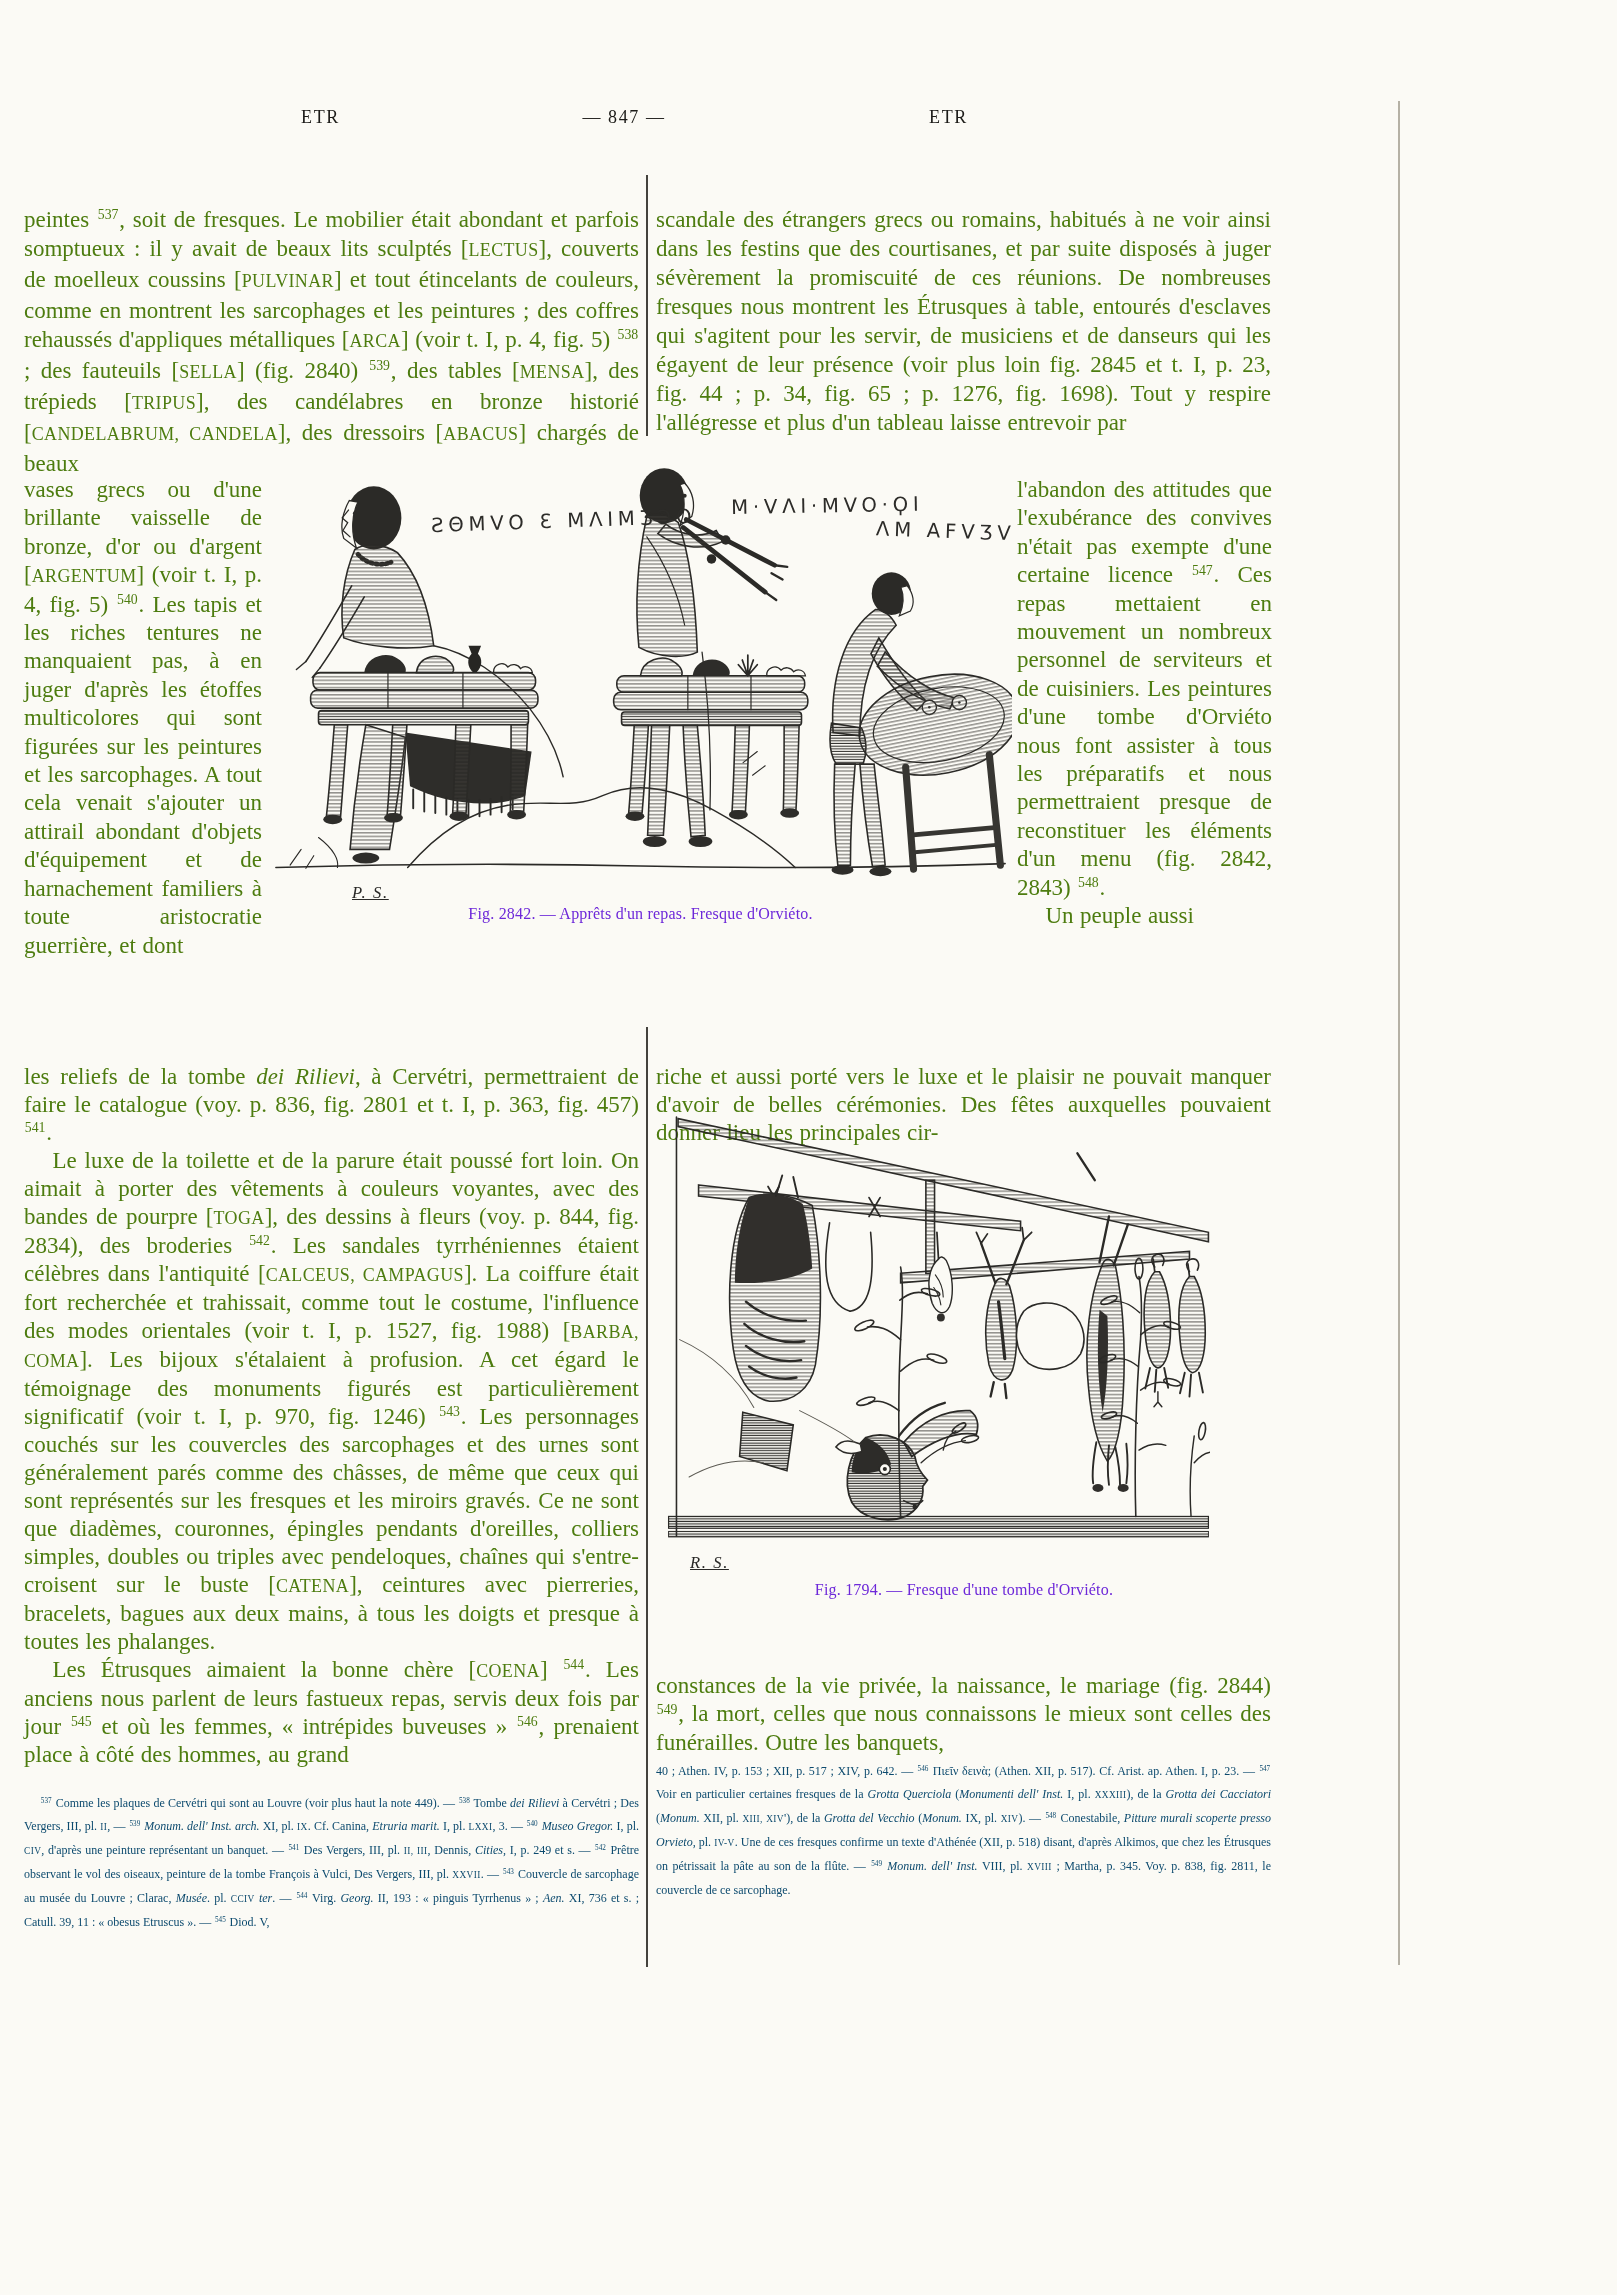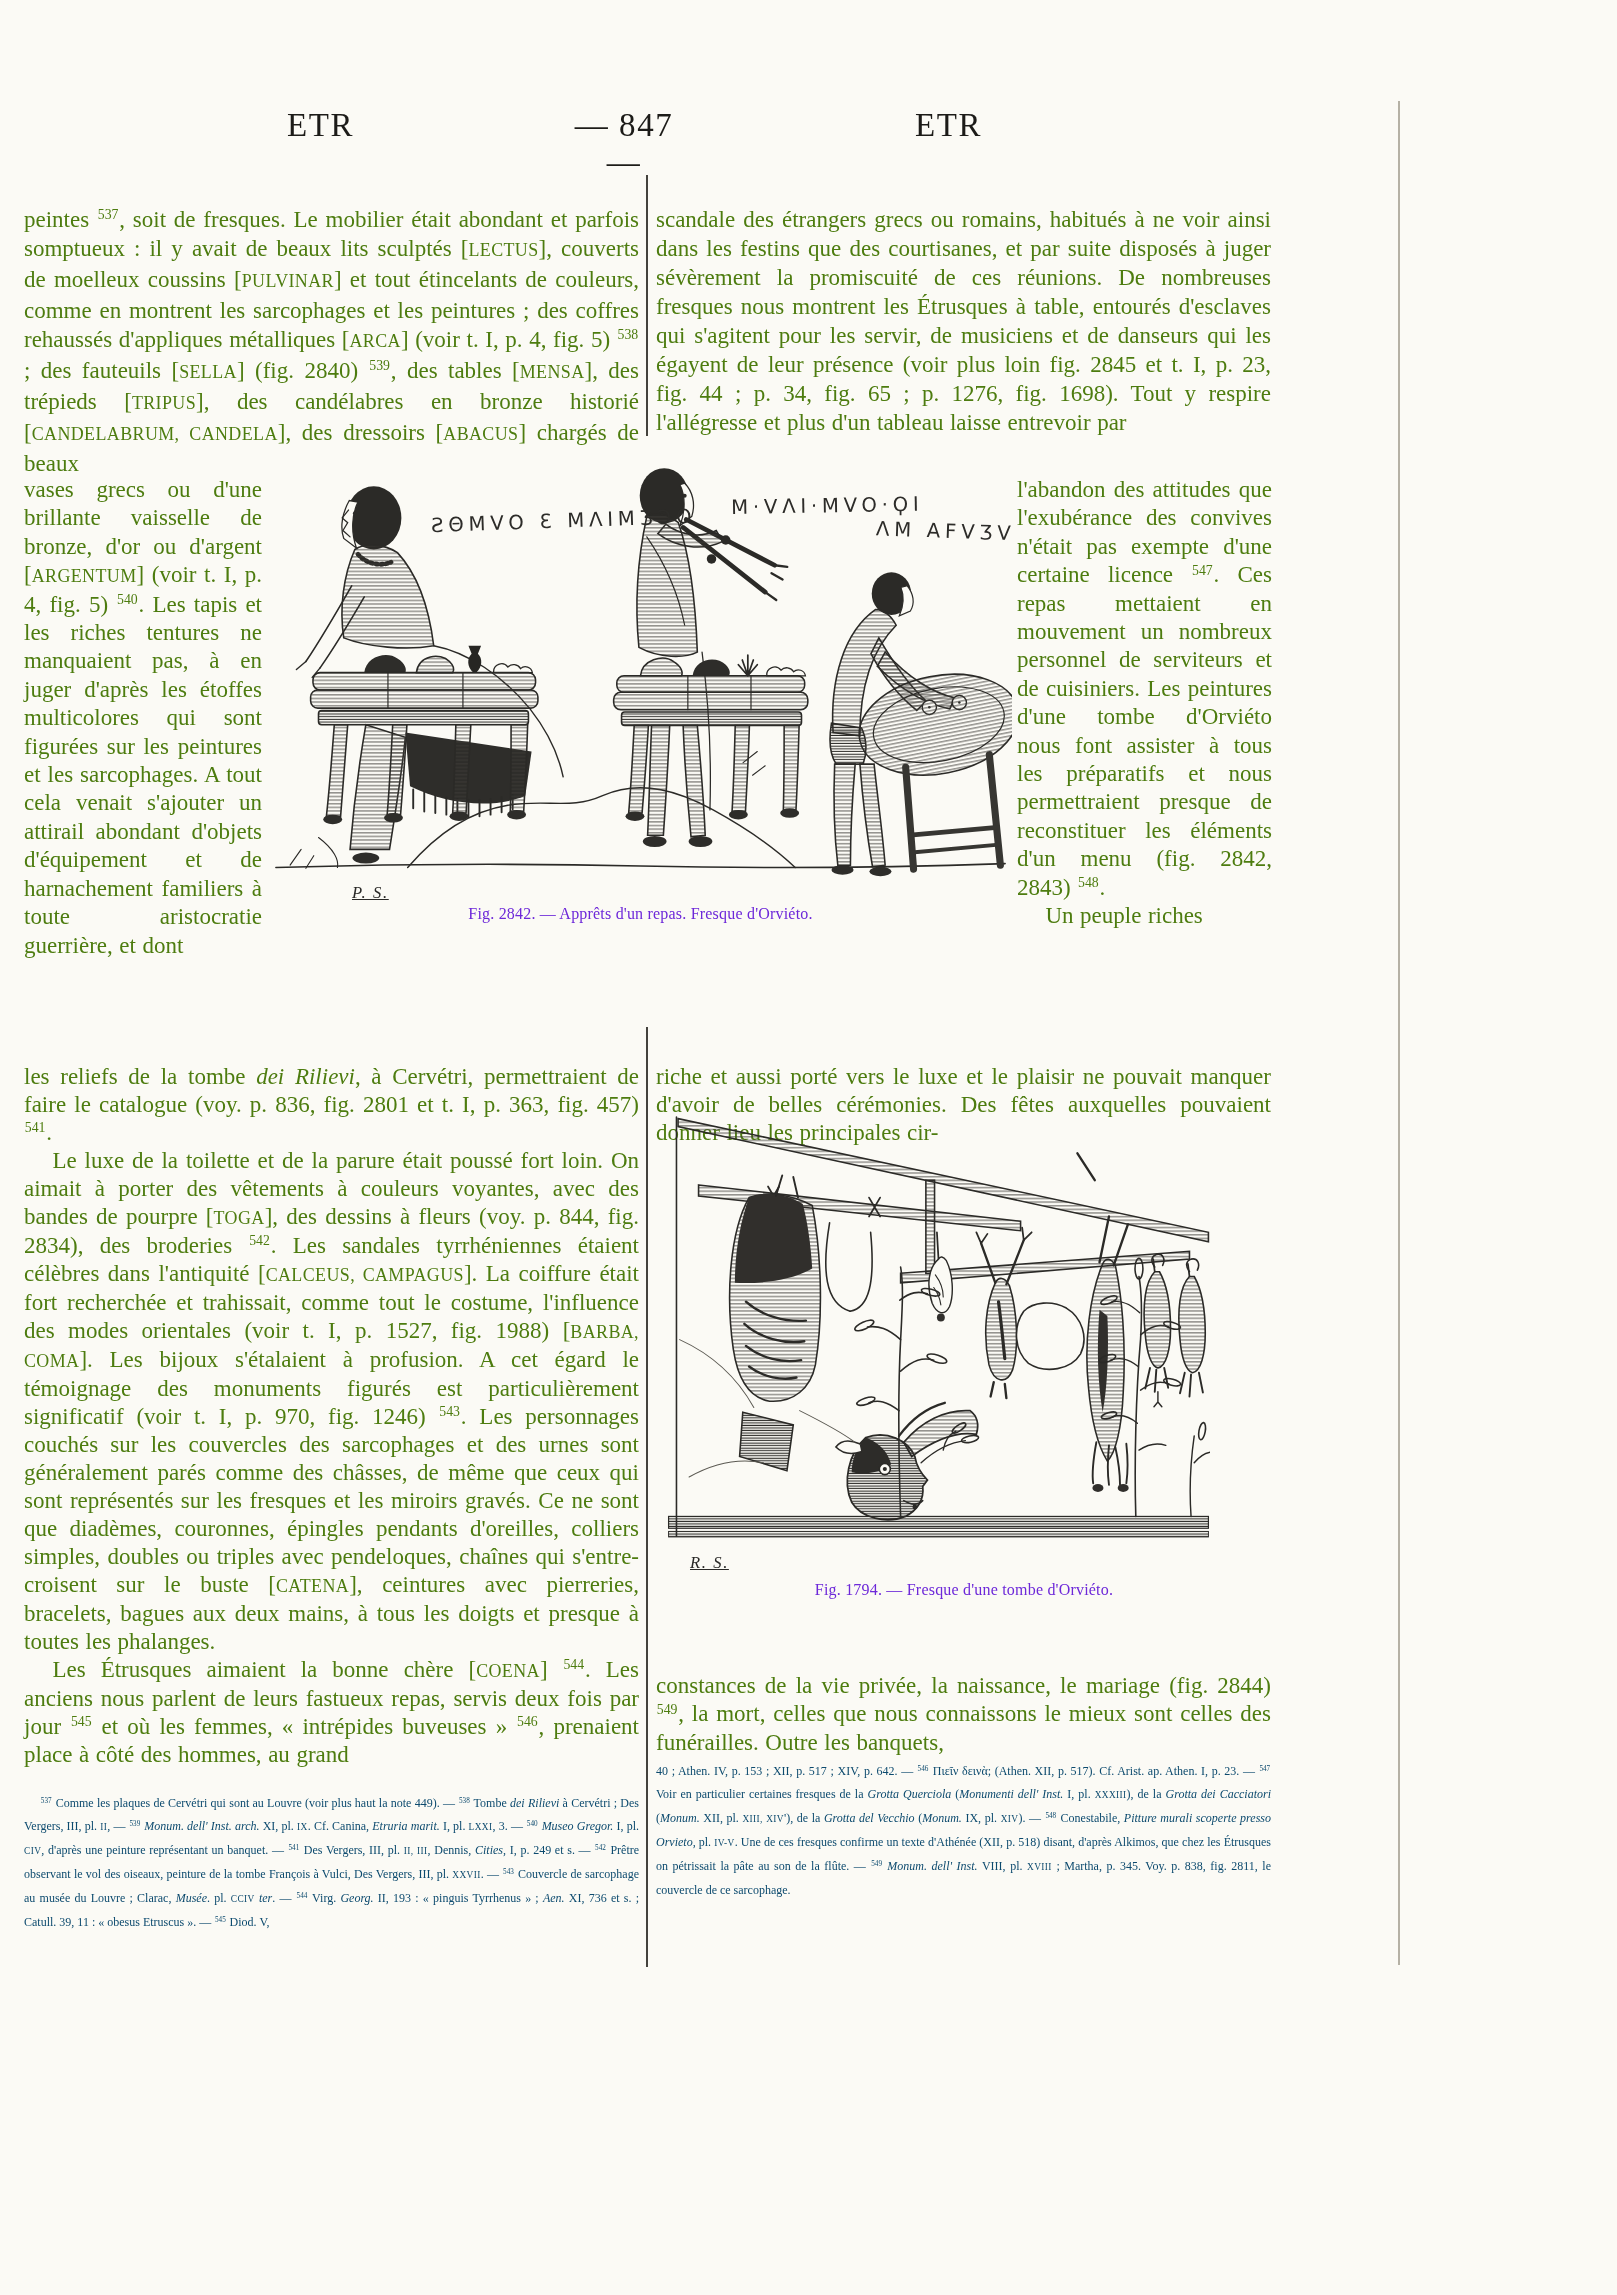--- a/index.html
+++ b/index.html
@@ -29,21 +29,21 @@
     text-align:justify;
     color:#0c4a6e;
   }
   .fn p{margin:0;}
   .fn p.indent{text-indent:16px;}
   sup{font-size:0.60em;line-height:0;vertical-align:baseline;position:relative;top:-0.55em;padding:0 0.8px;}
   i{}
   .sc{text-transform:uppercase;font-size:0.78em;letter-spacing:0.4px;}
   .runhead{
     position:absolute;top:107px;
-    font-size:33px;letter-spacing:1.6px;
+    font-size:18px;letter-spacing:1.6px;
     text-align:center;color:#1c1b18;
   }
   .caption{
     position:absolute;
     font-size:16px;letter-spacing:0.2px;
     text-align:center;color:#6d28d9;
   }
   .sig{
     position:absolute;
     font-size:16.6px;font-style:italic;letter-spacing:1.6px;color:#2a2927;text-decoration:underline;
@@ -80,21 +80,21 @@
 </div>
 <div class="fn" style="left:24px;top:1792px;width:615px;">
   <p class="indent"><sup>537</sup> Comme les plaques de Cervétri qui sont au Louvre (voir plus haut la note 449). — <sup>538</sup> Tombe <i>dei Rilievi</i> à Cervétri ; Des Vergers, III, pl. <span class="sc">ii</span>, — <sup>539</sup> <i>Monum. dell' Inst. arch.</i> XI, pl. <span class="sc">ix</span>. Cf. Canina, <i>Etruria marit.</i> I, pl. <span class="sc">lxxi</span>, 3. — <sup>540</sup> <i>Museo Gregor.</i> I, pl. <span class="sc">civ</span>, d'après une peinture représentant un banquet. — <sup>541</sup> Des Vergers, III, pl. <span class="sc">ii, iii</span>, Dennis, <i>Cities</i>, I, p. 249 et s. — <sup>542</sup> Prêtre observant le vol des oiseaux, peinture de la tombe François à Vulci, Des Vergers, III, pl. <span class="sc">xxvii</span>. — <sup>543</sup> Couvercle de sarcophage au musée du Louvre ; Clarac, <i>Musée</i>. pl. <span class="sc">cciv</span> <i>ter</i>. — <sup>544</sup> Virg. <i>Georg.</i> II, 193 : « pinguis Tyrrhenus » ; <i>Aen.</i> XI, 736 et s. ; Catull. 39, 11 : « obesus Etruscus ». — <sup>545</sup> Diod. V,</p>
 </div>
 
 <div class="txt" style="left:656px;top:173px;width:615px;">
   <p>scandale des étrangers grecs ou romains, habitués à ne voir ainsi dans les festins que des courtisanes, et par suite disposés à juger sévèrement la promiscuité de ces réunions. De nombreuses fresques nous montrent les Étrusques à table, entourés d'esclaves qui s'agitent pour les servir, de musiciens et de danseurs qui les égayent de leur présence (voir plus loin fig. 2845 et t. I, p. 23, fig. 44 ; p. 34, fig. 65 ; p. 1276, fig. 1698). Tout y respire l'allégresse et plus d'un tableau laisse entrevoir par</p>
 </div>
 <div class="txt narrow" style="left:1017px;top:444px;width:255px;">
   <p>l'abandon des attitudes que l'exubérance des convives n'était pas exempte d'une certaine licence <sup>547</sup>. Ces repas mettaient en mouvement un nombreux personnel de serviteurs et de cuisiniers. Les peintures d'une tombe d'Orviéto nous font assister à tous les préparatifs et nous permettraient presque de reconstituer les éléments d'un menu (fig. 2842, 2843) <sup>548</sup>.</p>
-  <p class="indent">Un peuple riches</p>
+  <p class="indent">Un peuple aussi</p>
 </div>
 <div class="txt tight" style="left:656px;top:1031px;width:615px;">
   <p>riche et aussi porté vers le luxe et le plaisir ne pouvait manquer d'avoir de belles cérémonies. Des fêtes auxquelles pouvaient donner lieu les principales cir-</p>
 </div>
 <div class="txt" style="left:656px;top:1640px;width:615px;line-height:28.4px;">
   <p>constances de la vie privée, la naissance, le mariage (fig. 2844) <sup>549</sup>, la mort, celles que nous connaissons le mieux sont celles des funérailles. Outre les banquets,</p>
 </div>
 <div class="fn" style="left:656px;top:1760px;width:615px;">
   <p>40 ; Athen. IV, p. 153 ; XII, p. 517 ; XIV, p. 642. — <sup>546</sup> Πιεῖν δεινὰ; (Athen. XII, p. 517). Cf. Arist. ap. Athen. I, p. 23. — <sup>547</sup> Voir en particulier certaines fresques de la <i>Grotta Querciola</i> (<i>Monumenti dell' Inst.</i> I, pl. <span class="sc">xxxiii</span>), de la <i>Grotta dei Cacciatori</i> (<i>Monum.</i> XII, pl. <span class="sc">xiii, xiv</span>'), de la <i>Grotta del Vecchio</i> (<i>Monum.</i> IX, pl. <span class="sc">xiv</span>). — <sup>548</sup> Conestabile, <i>Pitture murali scoperte presso Orvieto</i>, pl. <span class="sc">iv-v</span>. Une de ces fresques confirme un texte d'Athénée (XII, p. 518) disant, d'après Alkimos, que chez les Étrusques on pétrissait la pâte au son de la flûte. — <sup>549</sup> <i>Monum. dell' Inst.</i> VIII, pl. <span class="sc">xviii</span> ; Martha, p. 345. Voy. p. 838, fig. 2811, le couvercle de ce sarcophage.</p>
 </div>

